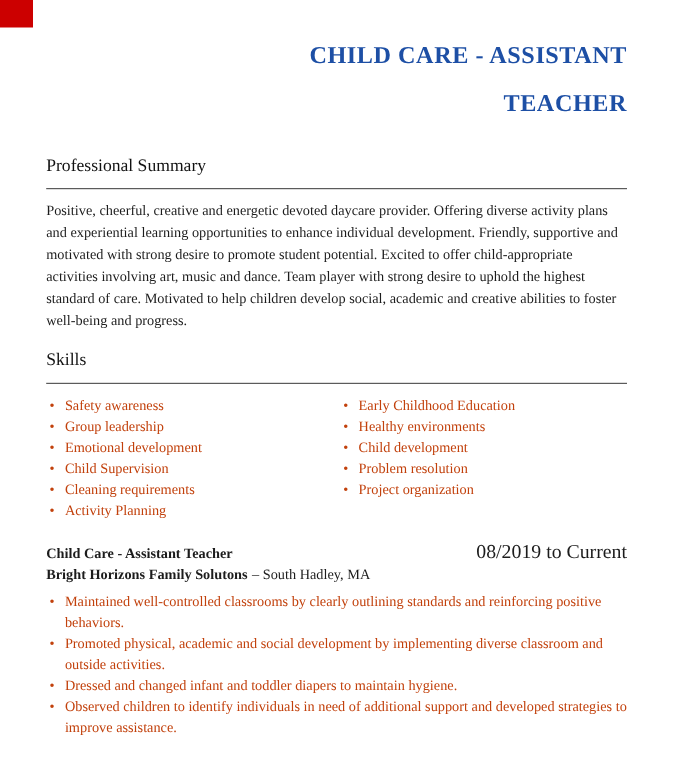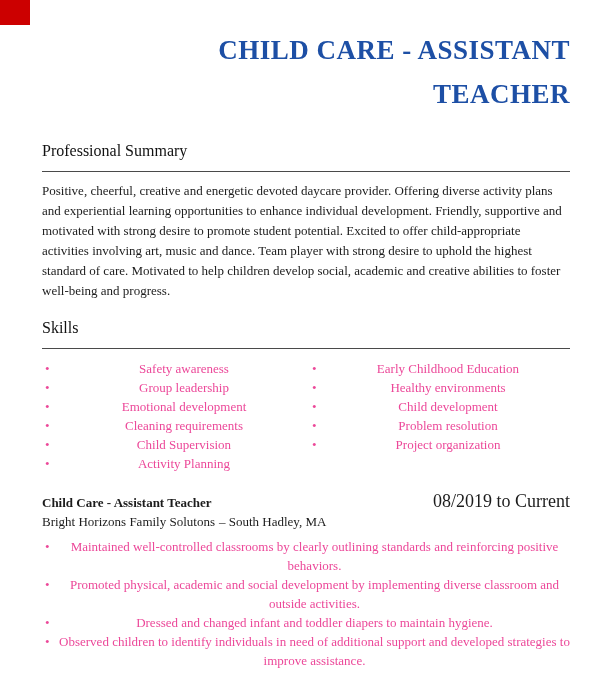--- a/index.html
+++ b/index.html
@@ -17,21 +17,21 @@
     width:30px; height:25px;
     background:#cc0000;
   }
   .page { padding:14px 46px 0 42px; }
 
   
   .title-block { text-align:right; margin-top:14px; }
   .title-line {
     color:#1d4fa5;
     font-weight:bold;
-    font-size:27px;
+    font-size:22px;
     letter-spacing:0.5px;
     line-height:44px;
   }
 
   
   .sec-heading {
     font-size:16px;
     font-weight:normal;
     color:#111111;
     padding-bottom:11px;
@@ -48,22 +48,21 @@
     color:#1c1c1c;
   }
 
   
   .bullet-list { list-style:none; }
   .bullet-list li {
     position:relative;
     padding-left:17px;
     font-size:13px;
     line-height:19px;
-    color:#ec4899;
-    text-align:center;
+    color:#c2410c;
   }
   .bullet-list li::before {
     content:"\2022";
     position:absolute;
     left:3px;
     font-size:13px;
   }
 
   
   .skills-cols {
@@ -85,21 +84,21 @@
     font-size:13px;
   }
   .job-dates {
     font-size:18px;
     color:#1c1c1c;
   }
   .company-line {
     margin-top:2px;
     font-size:13px;
   }
-  .company { font-weight:normal;text-align:right; }
+  .company { font-weight:bold;text-align:right; }
   .location { margin-left:4px; }
 
   .work-bullets { margin-top:7px; }
   .work-bullets li { margin-bottom:0; }
 </style>
 </head>
 <body>
 
 <div class="corner-marker"></div>
 
@@ -115,22 +114,22 @@
     <p class="body-text">Positive, cheerful, creative and energetic devoted daycare provider. Offering diverse activity plans and experiential learning opportunities to enhance individual development. Friendly, supportive and motivated with strong desire to promote student potential. Excited to offer child-appropriate activities involving art, music and dance. Team player with strong desire to uphold the highest standard of care. Motivated to help children develop social, academic and creative abilities to foster well-being and progress.</p>
   </section>
 
   <section class="sec-skills">
     <h2 class="sec-heading">Skills</h2>
     <div class="skills-cols">
       <ul class="bullet-list col-left">
         <li>Safety awareness</li>
         <li>Group leadership</li>
         <li>Emotional development</li>
+        <li>Child Supervision</li>
         <li>Cleaning requirements</li>
-        <li>Child Supervision</li>
         <li>Activity Planning</li>
       </ul>
       <ul class="bullet-list col-right">
         <li>Early Childhood Education</li>
         <li>Healthy environments</li>
         <li>Child development</li>
         <li>Problem resolution</li>
         <li>Project organization</li>
       </ul>
     </div>

